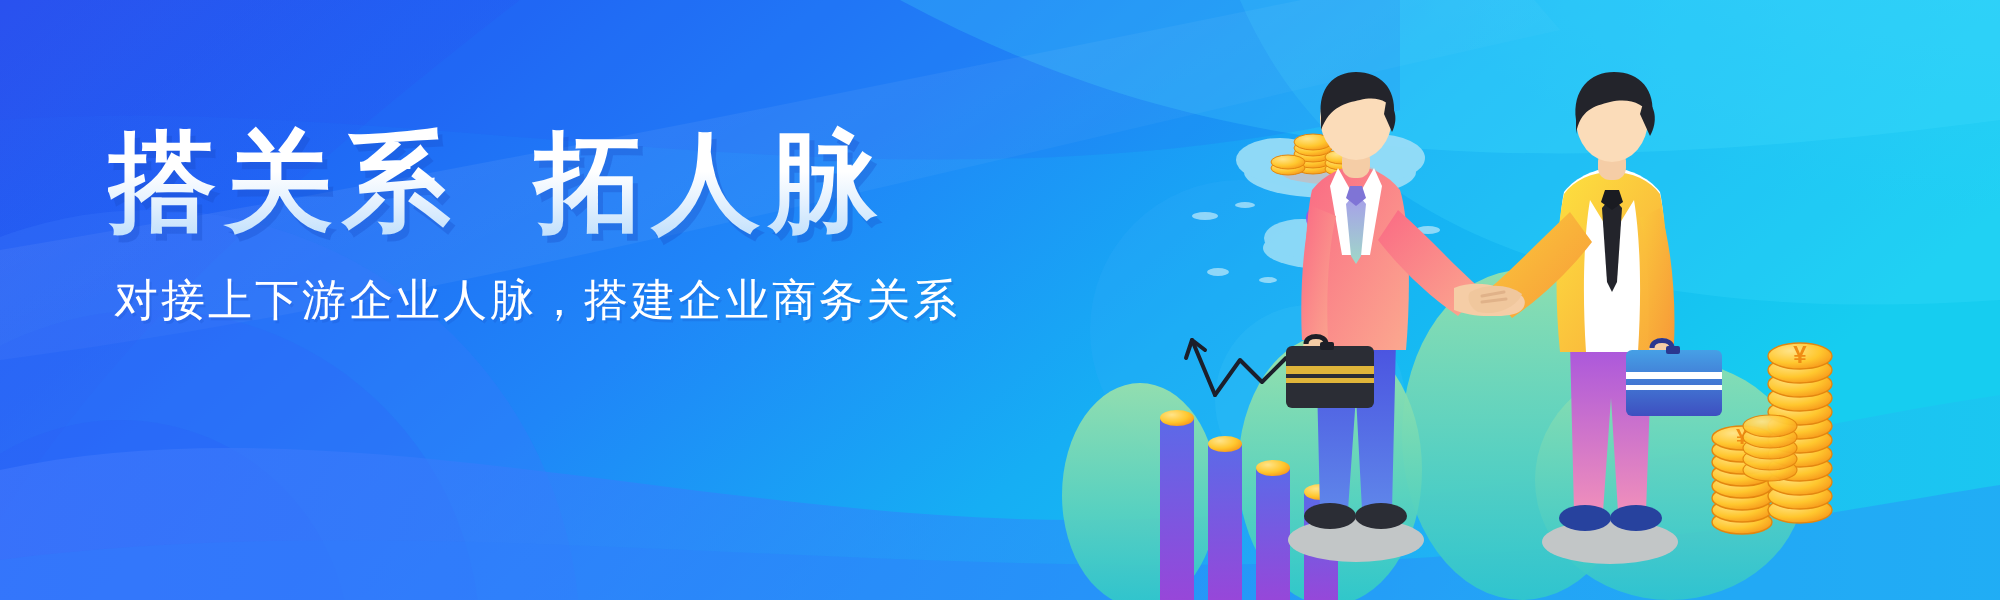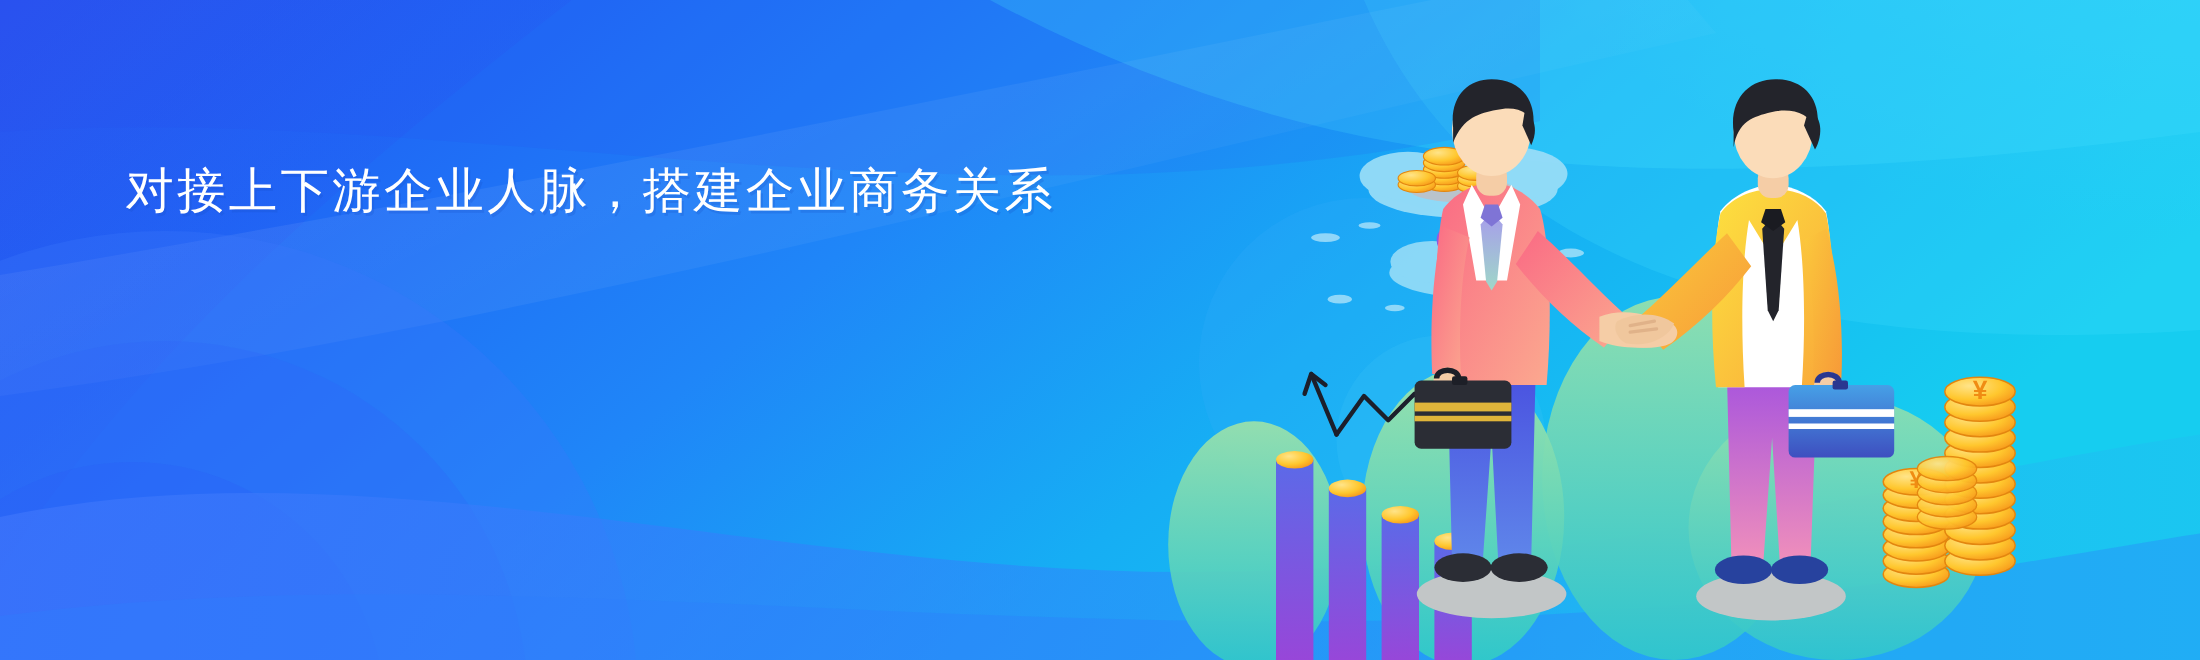--- a/index.html
+++ b/index.html
@@ -371,16 +371,17 @@
             <ellipse cx="740" cy="408" rx="27" ry="11"></ellipse>
             <ellipse cx="740" cy="397" rx="27" ry="11"></ellipse>
             <ellipse cx="740" cy="386" rx="27" ry="11"></ellipse>
           </g>
         </g>
       </g>
     </svg>
   </div>
 
   <div id="text-block">
+    <h1 class="headline"><span>搭关系</span><span class="gap"> </span><span>拓人脉</span></h1>
     <p class="subtitle">对接上下游企业人脉，搭建企业商务关系</p>
   </div>
 
 </div>
 
 </body></html>

